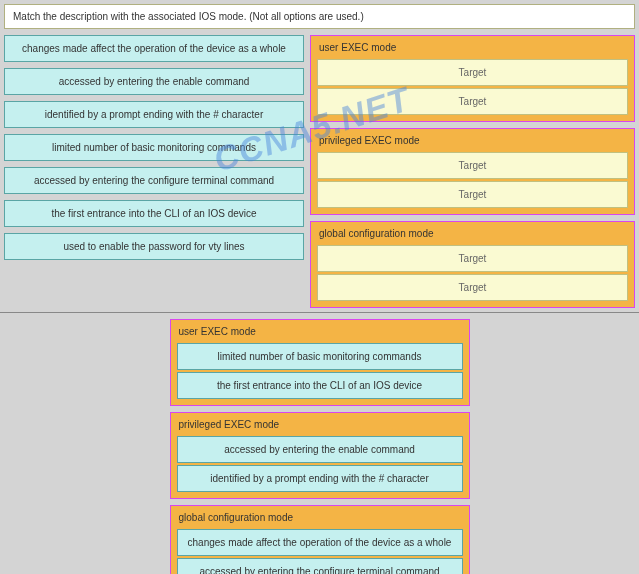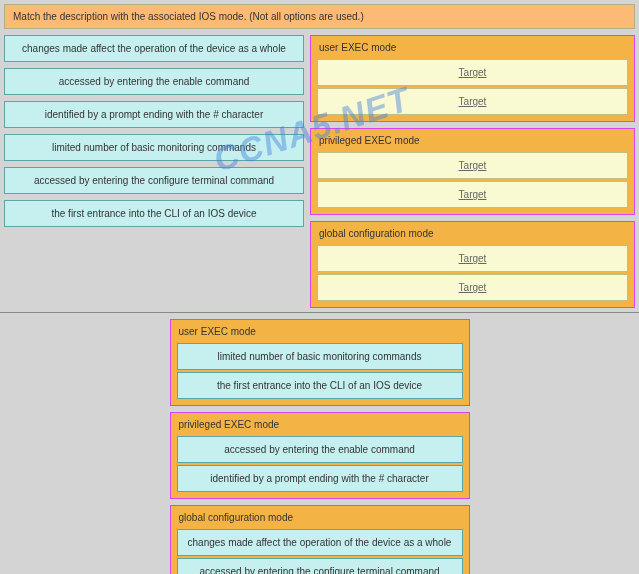--- a/index.html
+++ b/index.html
@@ -11,21 +11,21 @@
     background: #d4d4d4;
     width: 639px;
     position: relative;
   }
   .top-section {
     background: #d4d4d4;
     padding: 4px;
     position: relative;
   }
   .question-bar {
-    background: #fdba74;
+    background: #ffffff;
     border: 1px solid #b0b080;
     padding: 6px 8px;
     font-size: 10px;
     color: #333;
     margin-bottom: 6px;
   }
   .main-area {
     display: flex;
     gap: 6px;
   }
@@ -60,21 +60,20 @@
     padding: 2px 4px 4px 4px;
   }
   .target-slot {
     background: #fafad2;
     border: 1px solid #c0c080;
     padding: 7px;
     text-align: center;
     font-size: 10px;
     color: #666;
     margin: 2px;
-    text-decoration: underline;
   }
   .answer-block {
     background: #d4d4d4;
     border-top: 1px solid #888;
     padding: 6px 0;
     display: flex;
     justify-content: center;
   }
   .answer-inner {
     display: flex;
@@ -112,20 +111,21 @@
 <div class="top-section">
   <div class="question-bar">Match the description with the associated IOS mode. (Not all options are used.)</div>
   <div class="main-area">
     <div class="left-col">
       <div class="drag-item">changes made affect the operation of the device <b>as a whole</b></div>
       <div class="drag-item">accessed by entering the <b>enable</b> command</div>
       <div class="drag-item">identified by a prompt ending with the # character</div>
       <div class="drag-item">limited number of basic monitoring commands</div>
       <div class="drag-item">accessed by entering the <b>configure terminal</b> command</div>
       <div class="drag-item">the first entrance into the CLI of an IOS device</div>
+      <div class="drag-item">used to <b>enable</b> the password for vty lines</div>
     </div>
     <div class="right-col">
       <div class="drop-group">
         <div class="group-title">user EXEC mode</div>
         <div class="target-slot">Target</div>
         <div class="target-slot">Target</div>
       </div>
       <div class="drop-group">
         <div class="group-title">privileged EXEC mode</div>
         <div class="target-slot">Target</div>

